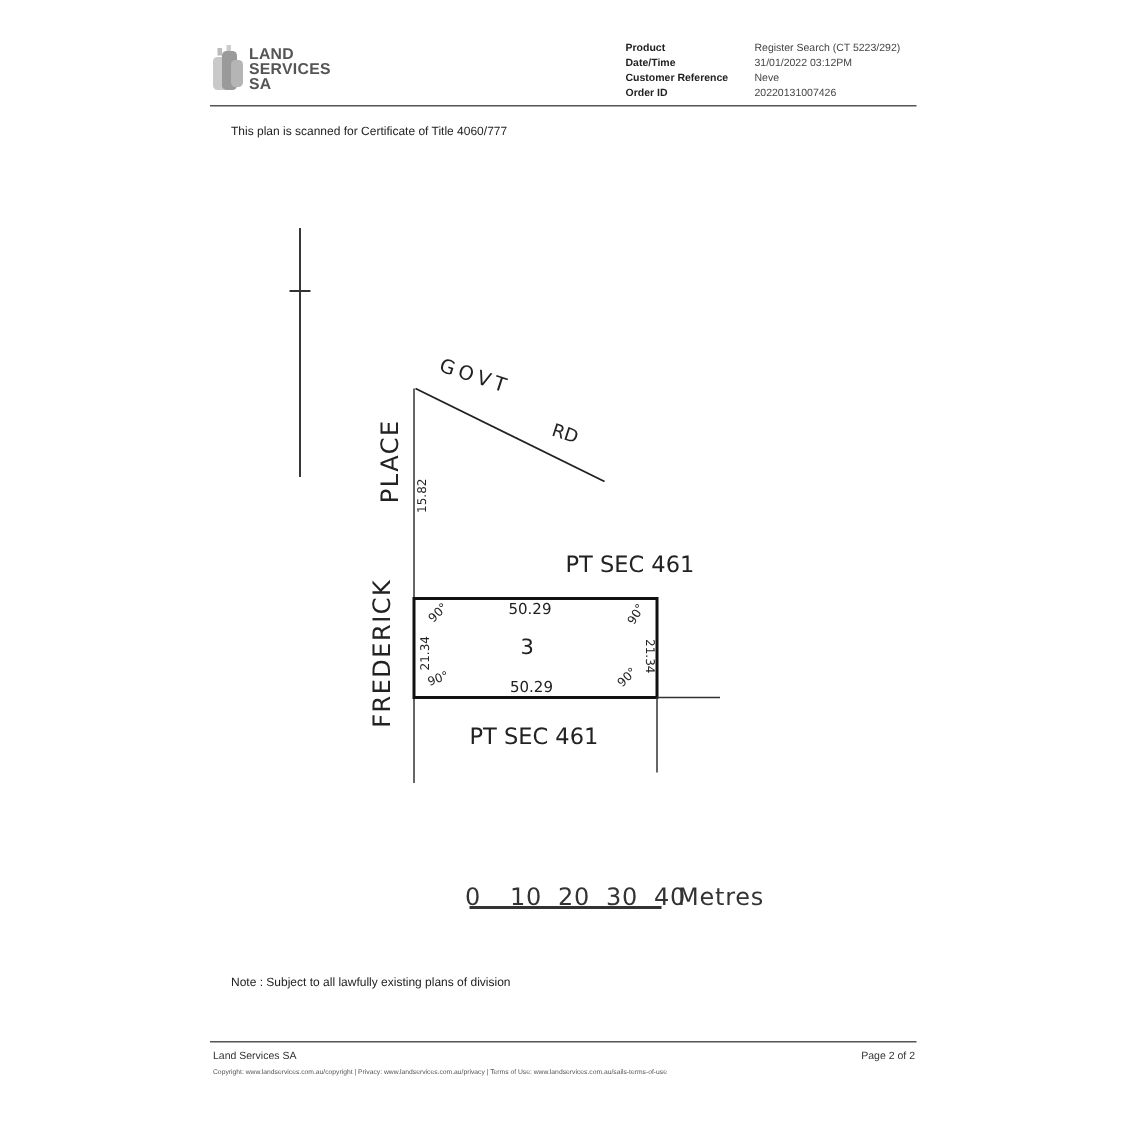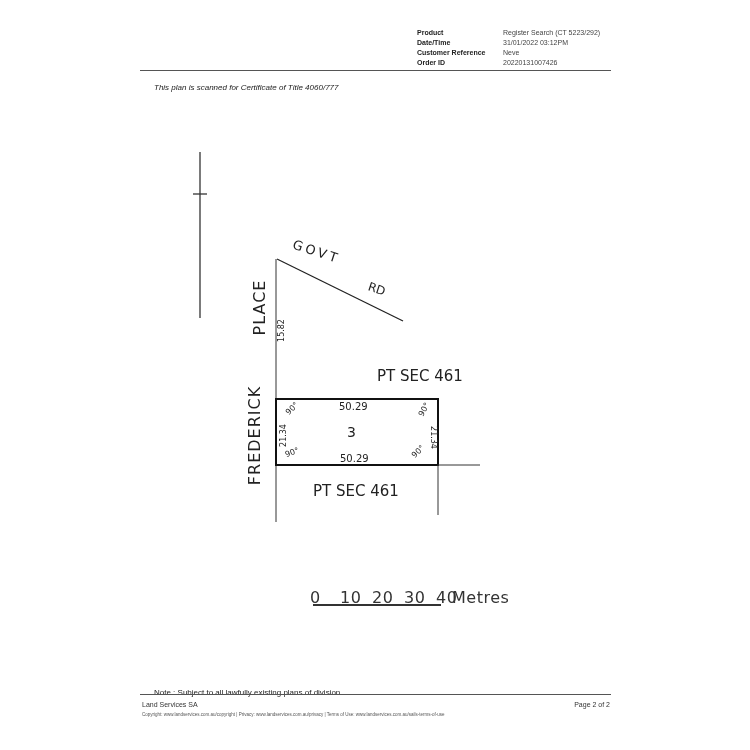--- a/index.html
+++ b/index.html
@@ -6,37 +6,51 @@
   body { width:750px; height:750px; position:relative; overflow:hidden; font-family:"Liberation Sans", sans-serif; color:#222; }
   .page { position:absolute; left:0; top:0; width:750px; height:750px; background:#fff; }
   .logo { position:absolute; left:140px; top:28px; width:80px; height:40px; }
   .logo-mark { position:absolute; left:0; top:2px; width:24px; height:34px; }
   .logo-text { position:absolute; left:26px; top:3px; font-size:10.5px; font-weight:bold; line-height:10px; color:#555; letter-spacing:0.2px; }
   .meta { position:absolute; left:417px; top:28px; font-size:7px; line-height:10px; }
   .meta-row { display:flex; }
   .meta-key { width:86px; font-weight:bold; color:#222; }
   .meta-val { color:#444; }
   .header-rule { position:absolute; left:140px; top:70px; width:471px; height:1px; background:#555; }
-  .scan-note { position:absolute; left:154px; top:83px; font-size:8px; color:#222;font-style:italic; }
+  .scan-note { position:absolute; left:154px; top:83px; font-size:8px; color:#222; }
   .plan { position:absolute; left:0; top:0; width:750px; height:750px; }
   .plan svg { position:absolute; left:0; top:0; }
   .plan-text { position:absolute; font-family:"DejaVu Sans", sans-serif; color:#222; white-space:nowrap; }
   .scale { position:absolute; left:310px; top:588px; font-size:16px; font-family:"DejaVu Sans", sans-serif; color:#333; letter-spacing:0.5px; }
   .scale span { display:inline-block; }
-  .note { position:absolute; left:154px; top:688px; font-size:8px; color:#222; }
+  .note { position:absolute; left:154px; top:650px; font-size:8px; color:#222; }
   .footer-rule { position:absolute; left:140px; top:694px; width:471px; height:1px; background:#555; }
   .footer-org { position:absolute; left:142px; top:701px; font-size:7px; color:#333; }
   .footer-page { position:absolute; right:140px; top:701px; font-size:7px; color:#333; }
   .footer-copy { position:absolute; left:142px; top:712px; font-size:4.5px; color:#555; }
 </style>
 </head>
 <body>
 
 <div class="page">
 
+  <div class="logo">
+    <svg class="logo-mark" width="24" height="34" viewBox="0 0 24 34">
+      <rect x="2" y="8" width="9" height="22" rx="3" fill="#c9c9c9"></rect>
+      <rect x="8" y="4" width="10" height="26" rx="3" fill="#9a9a9a"></rect>
+      <rect x="14" y="10" width="8" height="18" rx="3" fill="#b5b5b5"></rect>
+      <rect x="5" y="2" width="3" height="5" fill="#bbb"></rect>
+      <rect x="11" y="0" width="3" height="4" fill="#ccc"></rect>
+    </svg>
+    <div class="logo-text">
+      <div>LAND</div>
+      <div>SERVICES</div>
+      <div>SA</div>
+    </div>
+  </div>
 
   <div class="meta">
     <div class="meta-row">
       <span class="meta-key">Product</span>
       <span class="meta-val">Register Search (CT 5223/292)</span>
     </div>
     <div class="meta-row">
       <span class="meta-key">Date/Time</span>
       <span class="meta-val">31/01/2022 03:12PM</span>
     </div>

